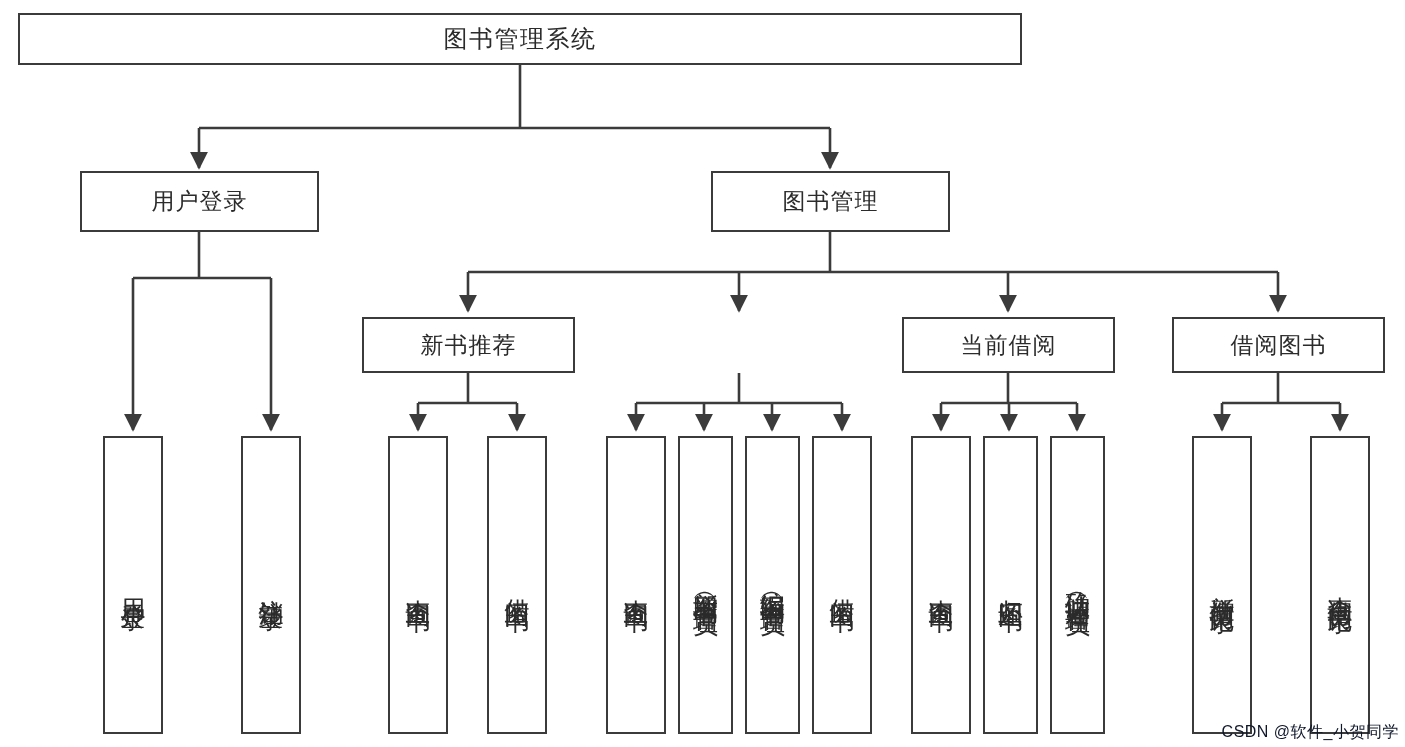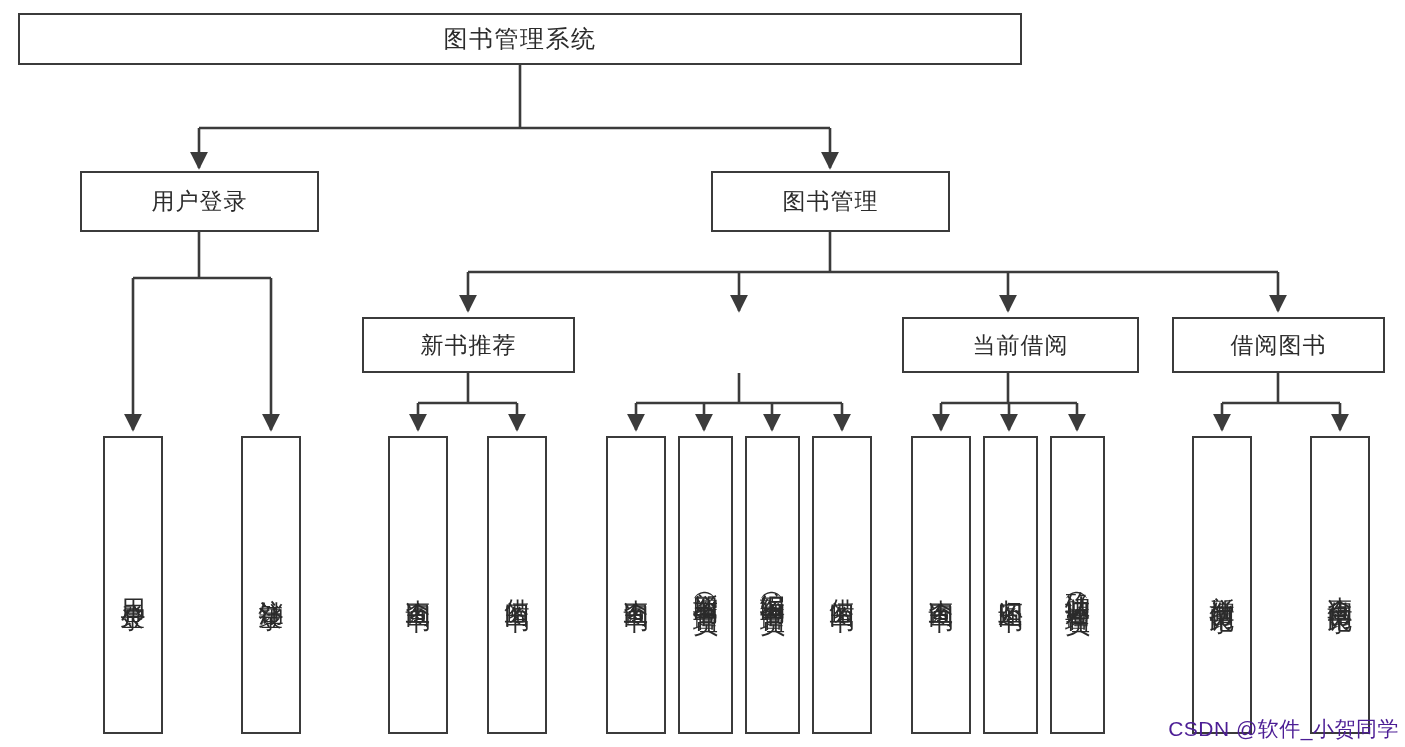--- a/index.html
+++ b/index.html
@@ -64,22 +64,22 @@
     text-orientation: upright;
     font-size: 25px;
     line-height: 1.0;
     letter-spacing: 3px;
     max-height: 100%;
   }
   .watermark {
     position: absolute;
     right: 6px;
     bottom: 4px;
-    font-size: 21px;
-    color: #4c1d95;
+    font-size: 16px;
+    color: #0f172a;
     letter-spacing: 0.5px;
     z-index: 3;
     white-space: nowrap;
   }
 </style>
 </head>
 <body>
 
 <div id="canvas">
 
@@ -142,21 +142,21 @@
   <div class="node horiz" style="left:80px; top:171px; width:239px; height:61px;">
     <span class="label">用户登录</span>
   </div>
   <div class="node horiz" style="left:711px; top:171px; width:239px; height:61px;">
     <span class="label">图书管理</span>
   </div>
 
   <div class="node horiz" style="left:362px; top:317px; width:213px; height:56px;">
     <span class="label">新书推荐</span>
   </div>
-  <div class="node horiz" style="left:902px; top:317px; width:237px; height:56px;">
+  <div class="node horiz" style="left:902px; top:317px; width:213px; height:56px;">
     <span class="label">当前借阅</span>
   </div>
   <div class="node horiz" style="left:1172px; top:317px; width:213px; height:56px;">
     <span class="label">借阅图书</span>
   </div>
 
   <div class="node vert" style="left:103px; top:436px; width:60px; height:298px;">
     <span class="label">用户登录</span>
   </div>
   <div class="node vert" style="left:241px; top:436px; width:60px; height:298px;">

